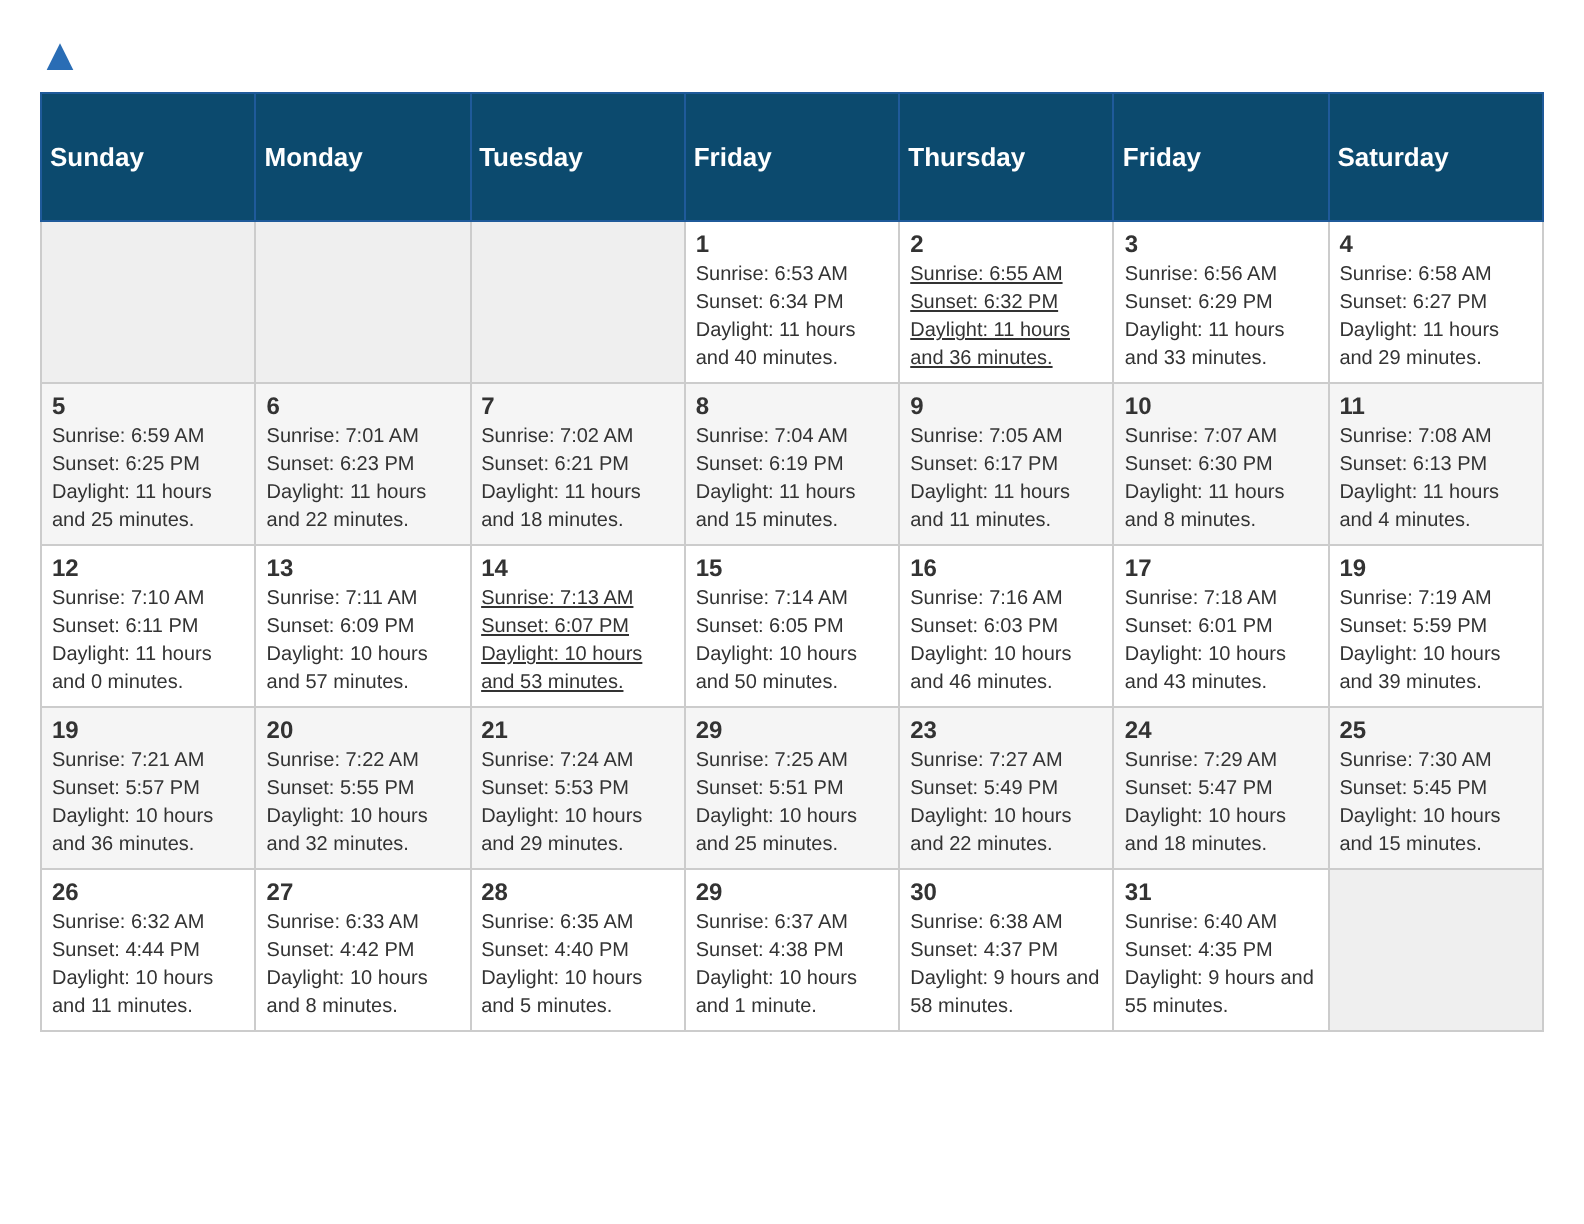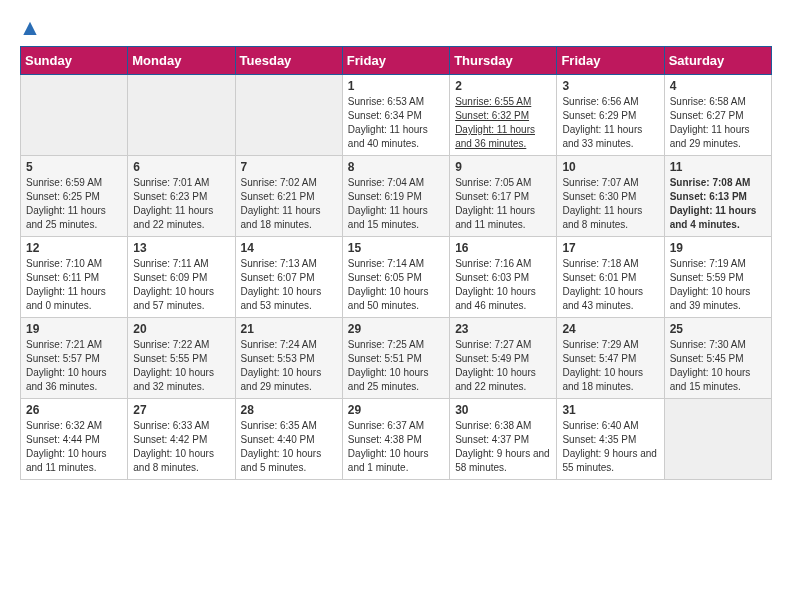--- a/index.html
+++ b/index.html
@@ -47,25 +47,25 @@
       font-size: 15px;
       color: #555;
     }
     .calendar {
       width: 100%;
       border-collapse: collapse;
       border: 1px solid #ccc;
       margin-top: 6px;
     }
     .calendar th {
-      background-color: #be185d;
+      background-color: #0c4a6e;
       color: #fff;
       font-size: 13px;
       font-weight: bold;
-      padding: 6px 4px;
+      padding: 24px 4px;
       text-align: left;
       border: 1px solid #1f5a9a;
     }
     .calendar td {
       vertical-align: top;
       padding: 4px 5px;
       font-size: 10.5px;
       color: #333;
       border: 1px solid #ccc;
       width: calc(100% / 7);
@@ -189,41 +189,41 @@
 Daylight: 11 hours and 11 minutes.</div>
         </td>
         <td>
           <span class="day-num">10</span>
           <div class="day-info" style="white-space: pre-line;">Sunrise: 7:07 AM
 Sunset: 6:30 PM
 Daylight: 11 hours and 8 minutes.</div>
         </td>
         <td>
           <span class="day-num">11</span>
-          <div class="day-info" style="white-space: pre-line; font-weight: bold;">Sunrise: 7:08 AM
+          <div class="day-info" style="white-space: pre-line;">Sunrise: 7:08 AM
 Sunset: 6:13 PM
 Daylight: 11 hours and 4 minutes.</div>
         </td>
       </tr>
       <tr>
         <td>
           <span class="day-num">12</span>
           <div class="day-info" style="white-space: pre-line;">Sunrise: 7:10 AM
 Sunset: 6:11 PM
 Daylight: 11 hours and 0 minutes.</div>
         </td>
         <td>
           <span class="day-num">13</span>
           <div class="day-info" style="white-space: pre-line;">Sunrise: 7:11 AM
 Sunset: 6:09 PM
 Daylight: 10 hours and 57 minutes.</div>
         </td>
         <td>
           <span class="day-num">14</span>
-          <div class="day-info" style="white-space: pre-line;">Sunrise: 7:13 AM
+          <div class="day-info" style="white-space: pre-line; text-decoration: underline;">Sunrise: 7:13 AM
 Sunset: 6:07 PM
 Daylight: 10 hours and 53 minutes.</div>
         </td>
         <td>
           <span class="day-num">15</span>
           <div class="day-info" style="white-space: pre-line;">Sunrise: 7:14 AM
 Sunset: 6:05 PM
 Daylight: 10 hours and 50 minutes.</div>
         </td>
         <td>

